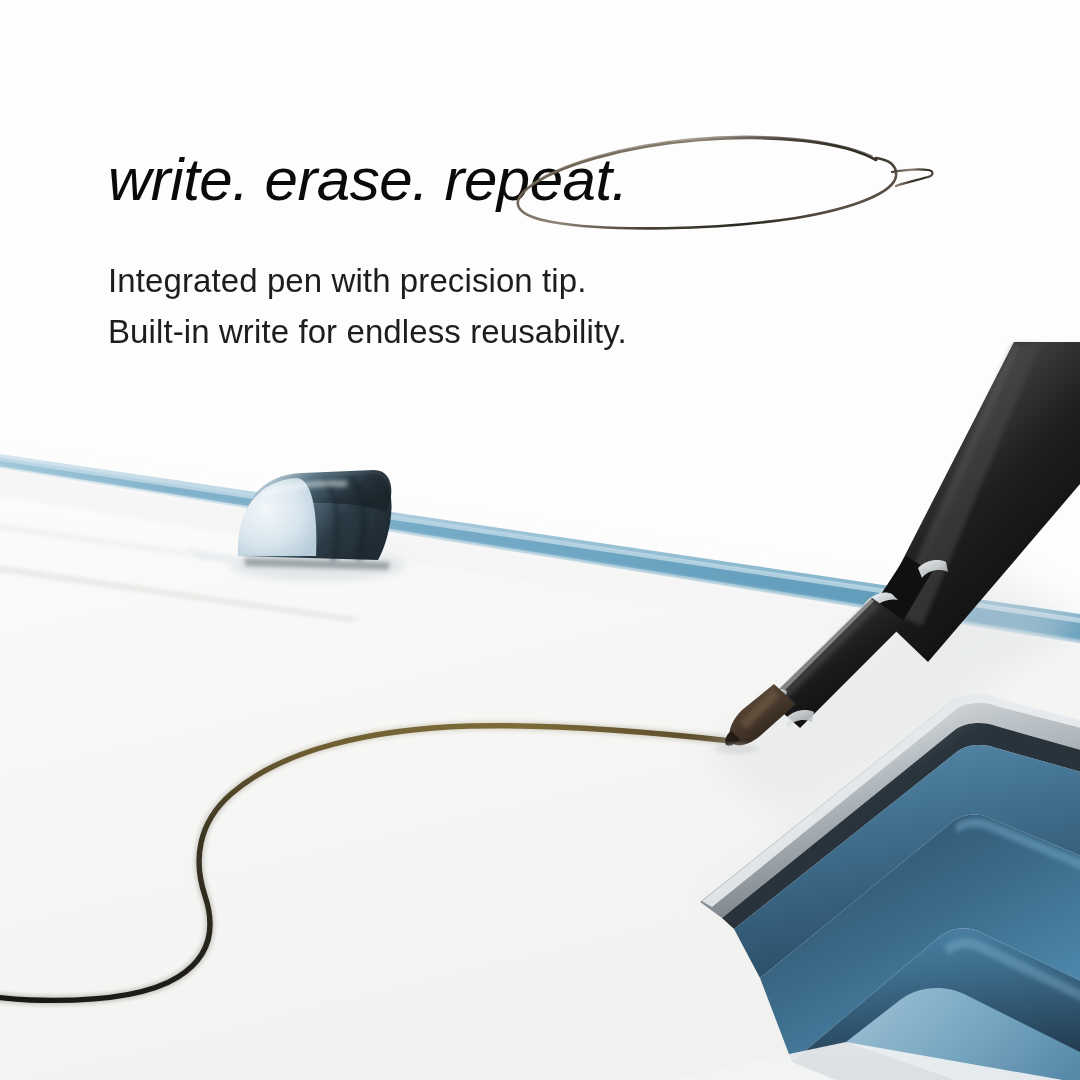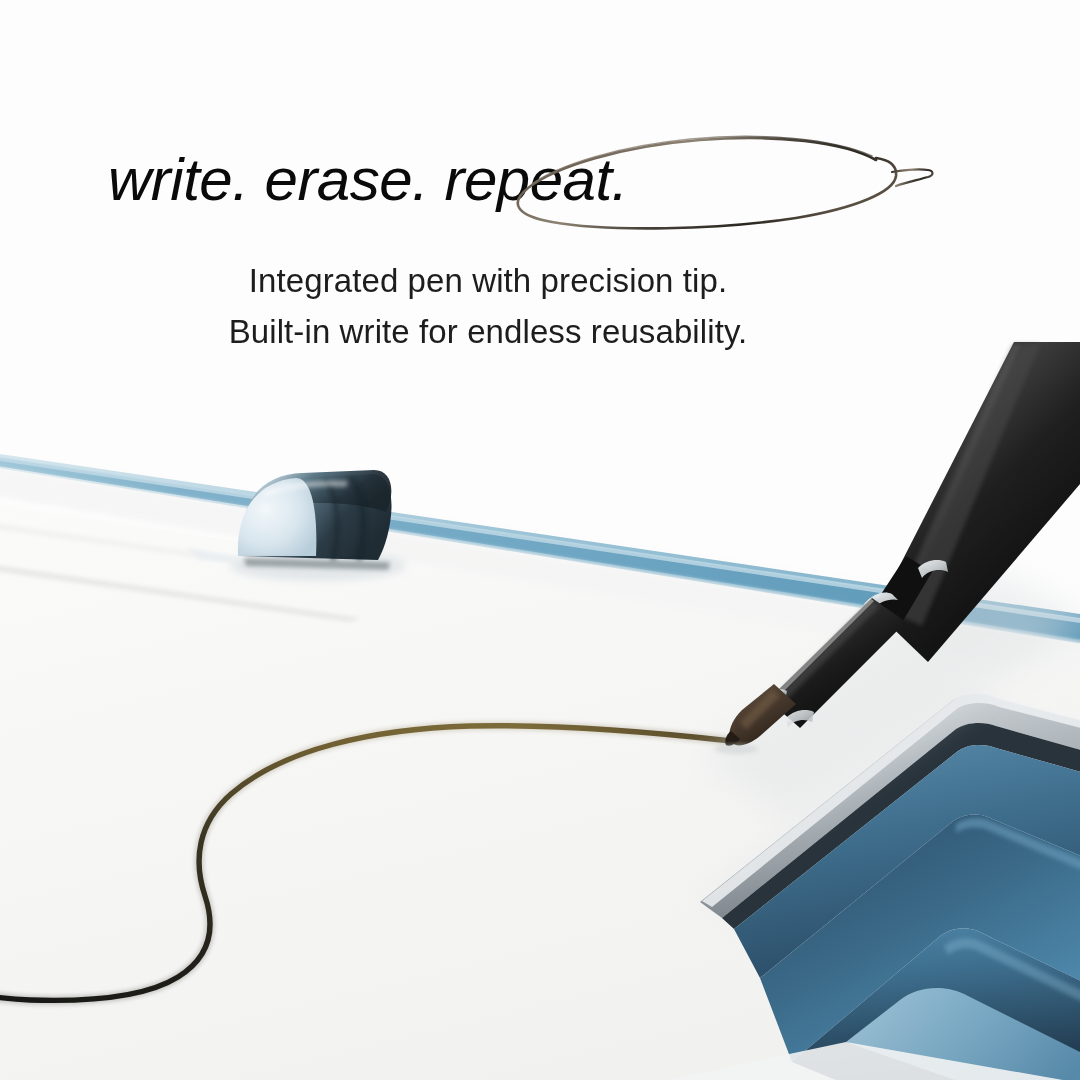--- a/index.html
+++ b/index.html
@@ -69,21 +69,20 @@
   }
   .subline {
     margin: 0;
     font-family: "Liberation Sans", sans-serif;
     font-weight: 400;
     font-size: 33px;
     line-height: 51px;
     color: #1d1d1d;
     letter-spacing: 0.1px;
     white-space: nowrap;
-    text-align: center;
   }
 </style>
 </head>
 <body>
 
 <div id="stage">
 
   <div id="scene">
     <svg viewBox="0 0 1080 1080" xmlns="http://www.w3.org/2000/svg">
       <defs>

